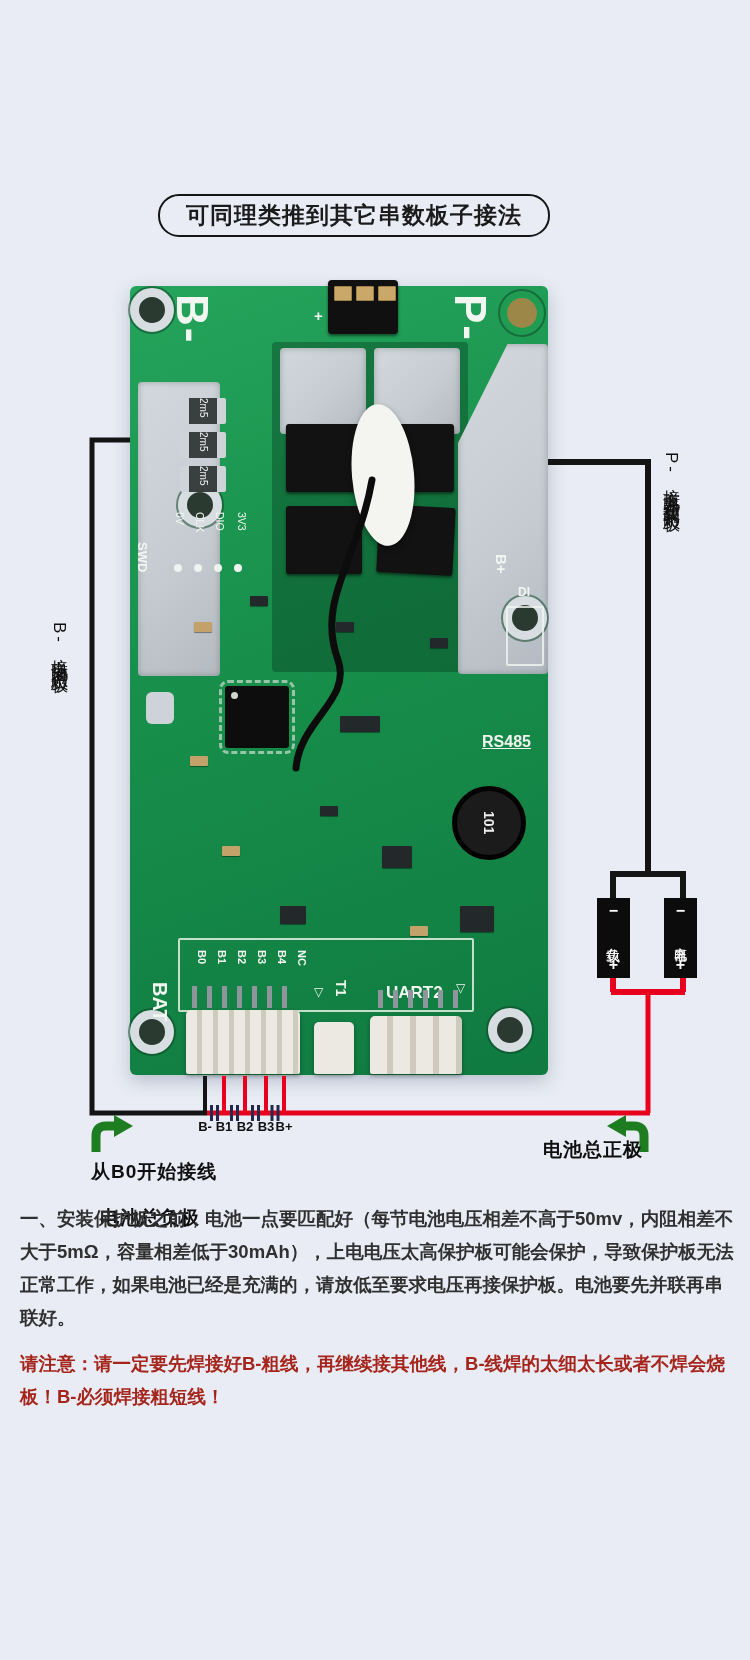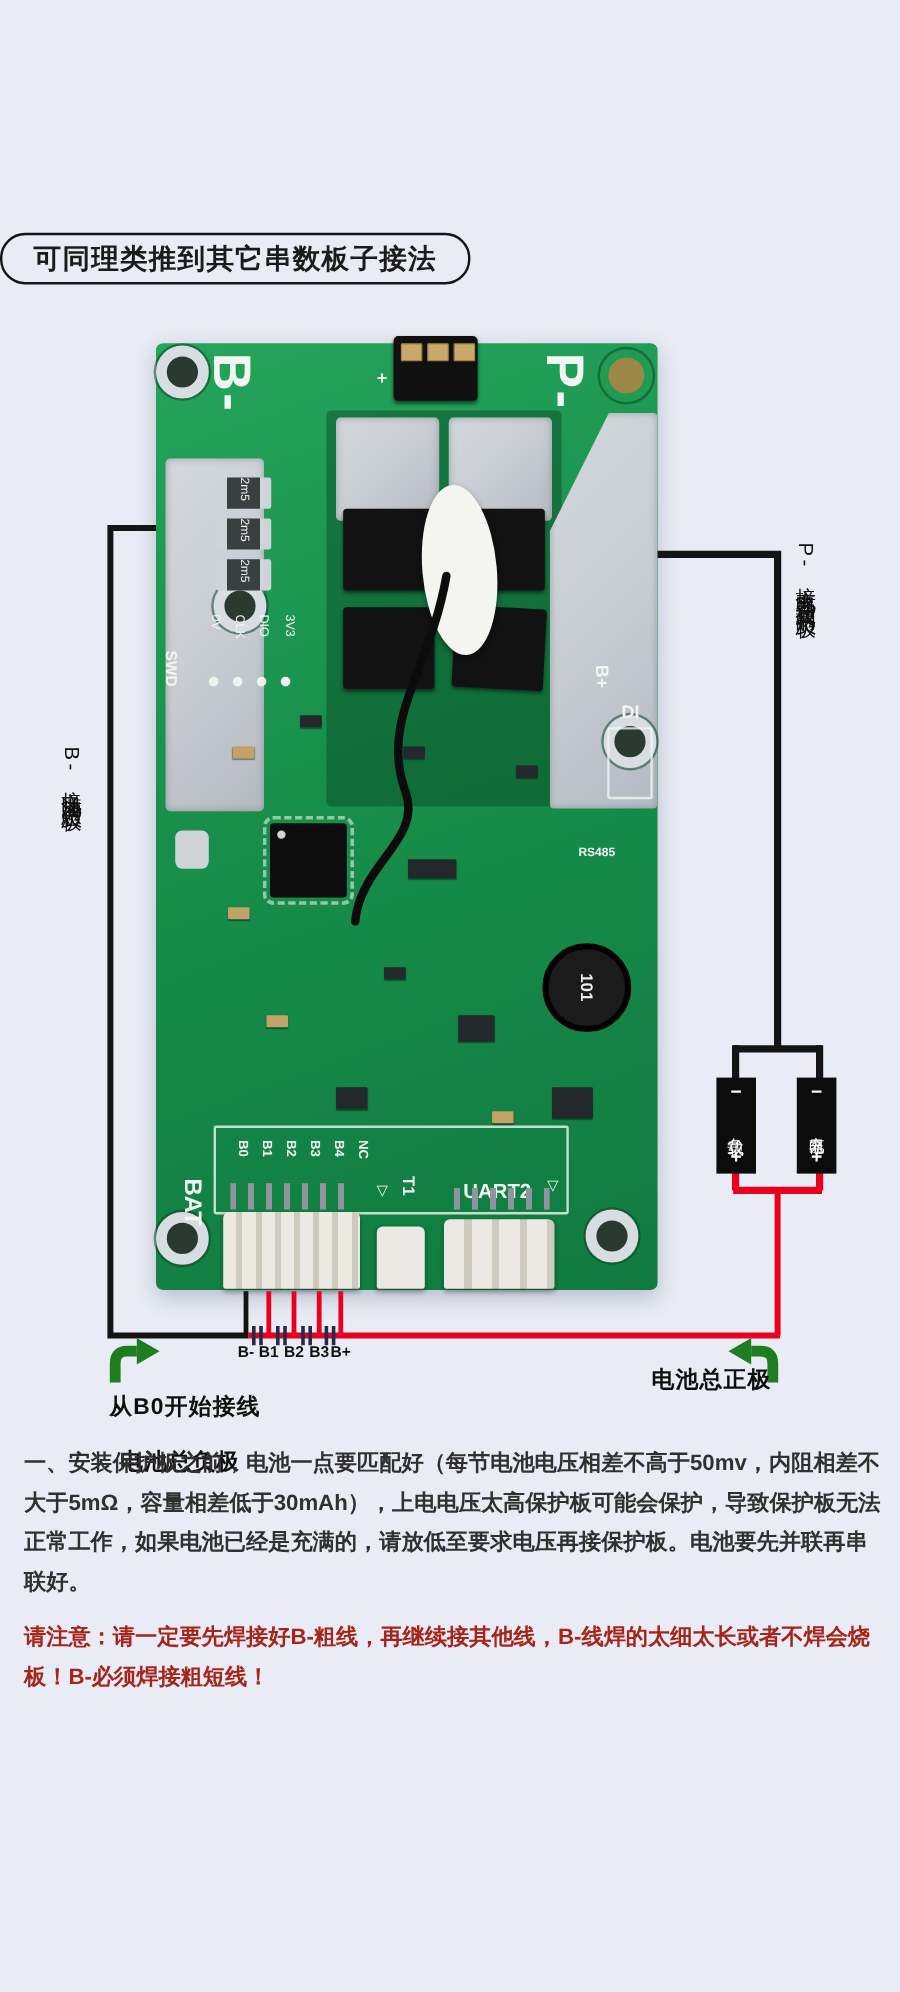--- a/index.html
+++ b/index.html
@@ -2,21 +2,21 @@
 <html style="--background: #e9ecf4; --title-color: #262626; --body-text: #303030; --warning-red: #a5241b; --wire-red: #e8001f; --wire-black: #141414; --arrow-green: #1e7d20; --board-green: #18914c; --silkscreen: #f2f6f0; --pad-silver: #c6ccd2;"><head>
 <meta charset="utf-8">
 <style>
   html,body{margin:0;padding:0;}
   .page{position:relative;width:750px;height:1660px;background:var(--background,#e9ecf4);
     font-family:"Liberation Sans","DejaVu Sans",sans-serif;overflow:hidden;color:#222;}
   
   .title{position:absolute;left:0;top:92px;width:750px;text-align:center;
     font-size:74px;font-weight:900;letter-spacing:3px;color:var(--title-color,#262626);
     -webkit-text-stroke:2px var(--title-color,#262626);}
-  .subtitle-wrap{position:absolute;left:0;top:194px;width:708px;}
+  .subtitle-wrap{position:absolute;left:0;top:194px;width:708px;text-align:center;}
   .subtitle{display:inline-block;border:2px solid #151515;border-radius:21px;
     padding:4px 26px;font-size:23px;font-weight:700;letter-spacing:1px;color:#1b1b1b;background:transparent;}
   
   svg.wires{position:absolute;left:0;top:0;pointer-events:none;}
   
   .board{position:absolute;left:130px;top:286px;width:418px;height:789px;border-radius:6px;
     background:linear-gradient(160deg,#25a45c 0%,var(--board-green,#18914c) 40%,#107a40 100%);
     box-shadow:0 6px 18px rgba(40,60,90,.25);}
   .darkzone{position:absolute;background:rgba(5,55,28,.38);border-radius:4px;}
   .pad{position:absolute;background:linear-gradient(135deg,#d3d8dd 0%,var(--pad-silver,#c6ccd2) 55%,#b4bac1 100%);
@@ -119,23 +119,23 @@
     <div class="dot" style="left:84px;top:278px;"></div>
     <div class="dot" style="left:104px;top:278px;"></div>
 
     <div class="mcu"></div>
     <div class="xtal"></div>
     <div class="ind">
         <span>101</span>
       </div>
 
     <span class="silk vert" style="left:364px;top:268px;font-size:15px;font-weight:700;">B+</span>
-    <span class="silk" style="left:388px;top:300px;font-size:15px;font-weight:700;">DI</span>
+    <span class="silk" style="left:388px;top:300px;font-size:12px;font-weight:700;">DI</span>
     <div class="silk-outline" style="left:376px;top:320px;width:34px;height:56px;"></div>
-    <span class="silk" style="left:352px;top:420px;font-size:10px;font-weight:700;">RS485</span>
+    <span class="silk" style="left:352px;top:448px;font-size:16px;font-weight:700;text-decoration:underline;">RS485</span>
 
     <div class="smchip" style="left:120px;top:310px;"></div>
     <div class="smchip tan" style="left:64px;top:336px;"></div>
     <div class="smchip" style="left:206px;top:336px;"></div>
     <div class="smchip" style="left:300px;top:352px;"></div>
     <div class="smchip tan" style="left:92px;top:560px;"></div>
     <div class="smchip" style="left:190px;top:520px;"></div>
     <div class="smchip" style="left:252px;top:560px;width:30px;height:22px;"></div>
     <div class="smchip tan" style="left:60px;top:470px;"></div>
     <div class="smchip" style="left:150px;top:620px;width:26px;height:18px;"></div>

